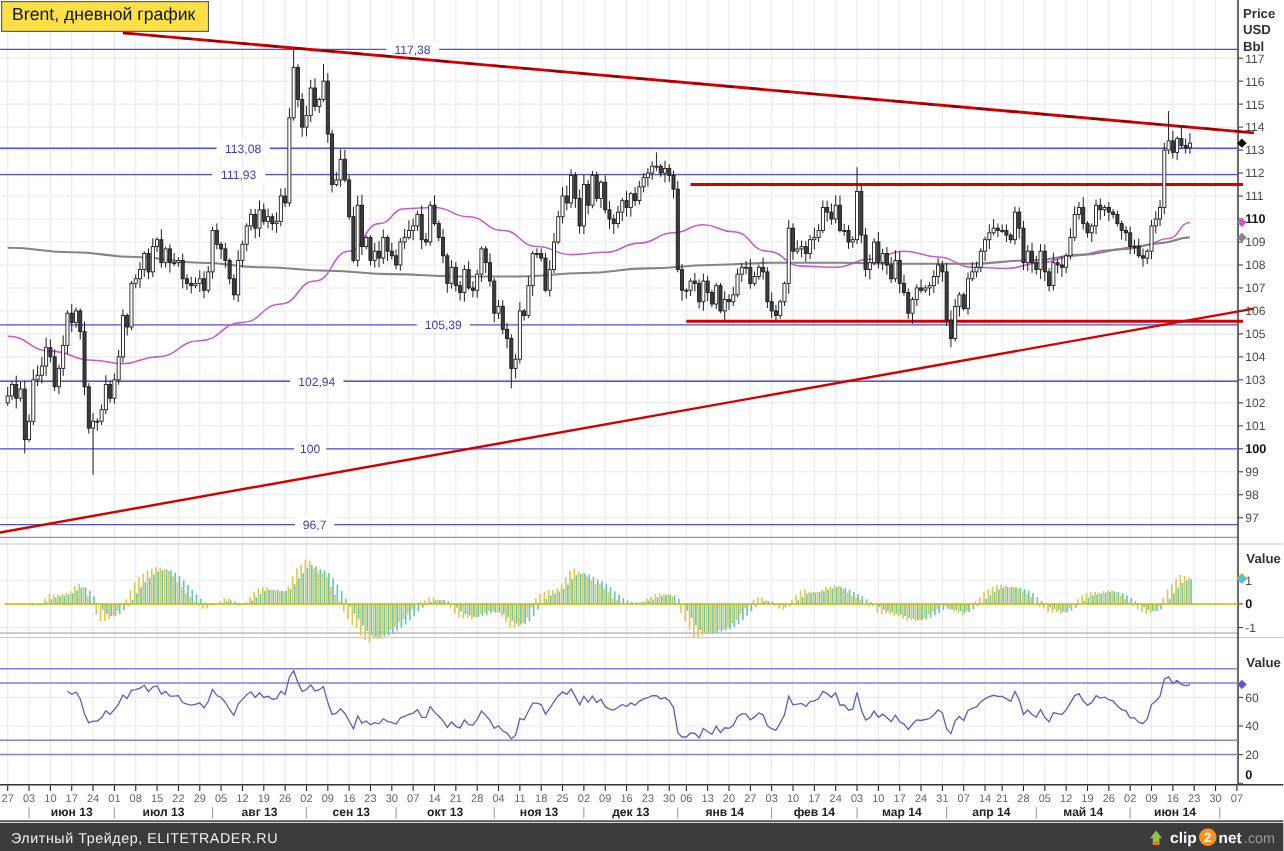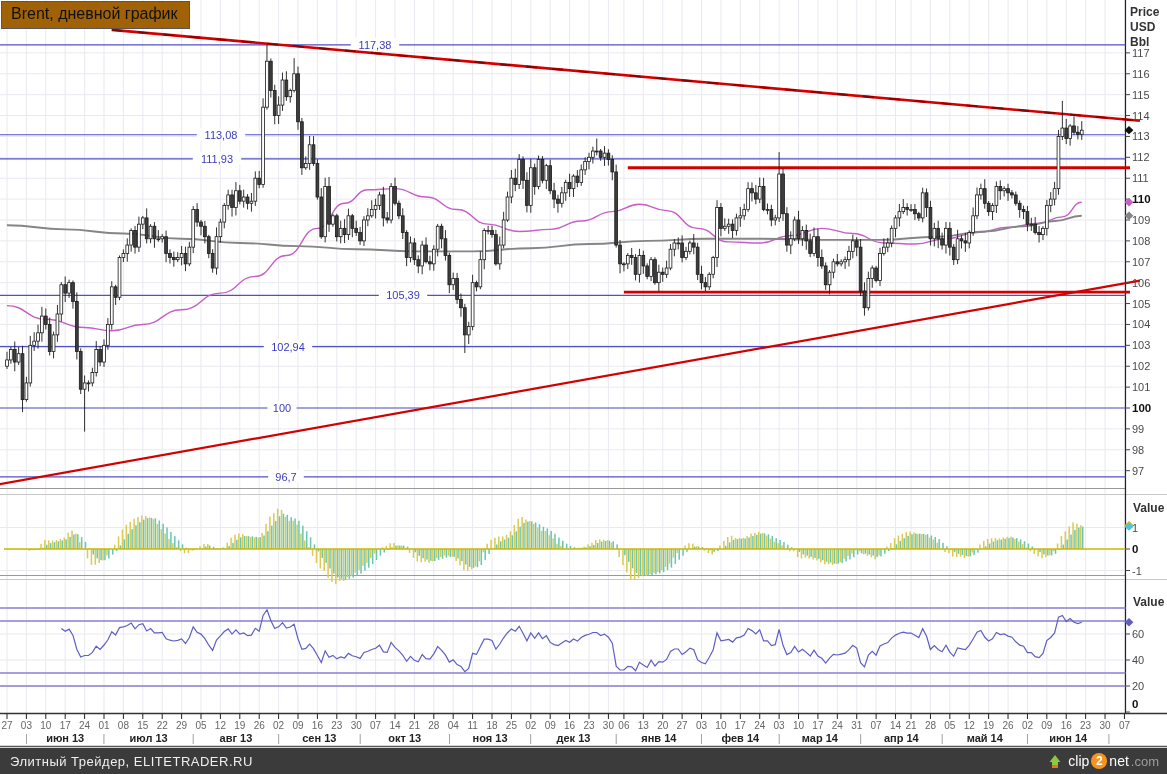--- a/index.html
+++ b/index.html
@@ -7,28 +7,28 @@
        font-family:"Liberation Sans",sans-serif;}
   #chart{position:absolute;left:0;top:0;}
   #chart text{font-family:"Liberation Sans",sans-serif;}
   .tick{font-size:11px;fill:#4a4a4a;}
   .tickB{font-size:11.5px;fill:#111;font-weight:bold;}
   .hdr{font-size:12px;fill:#333;font-weight:bold;}
   .slabel{font-size:11px;fill:#3b3bc0;}
   .day{font-size:10px;fill:#666;}
   .msep{font-size:11px;fill:#999;}
   .month{font-size:11px;fill:#222;font-weight:bold;}
-  #titleBox{position:absolute;left:1px;top:1px;background:#a16207;border:1.5px solid #555;
+  #titleBox{position:absolute;left:1px;top:1px;background:#fde047;border:1.5px solid #555;
             padding:3px 11px 5px 9px;font-size:16px;color:#111;}
   #footer{position:absolute;left:0;bottom:0;width:1167px;height:26px;background:#3b3b3b;
           display:flex;align-items:center;justify-content:space-between;box-sizing:border-box;
           padding:0 8px 0 10px;}
   #footer .credit{color:#efefef;font-size:13px;letter-spacing:0.5px;}
   #clipLogo{display:flex;align-items:center;gap:2px;text-decoration:none;cursor:pointer;}
-  #clipLogo .w{color:#fff;font-weight:normal;font-size:14px;}
+  #clipLogo .w{color:#fff;font-weight:bold;font-size:14px;}
   #clipLogo .two{display:inline-block;width:16px;height:16px;border-radius:50%;background:#f7941e;
                  color:#fff;font-weight:bold;font-size:12px;line-height:16px;text-align:center;}
   #clipLogo .com{color:#9c9c9c;font-weight:normal;font-size:13px;}
 </style>
 </head>
 <body>
 
 <div id="app">
   <svg id="chart" width="1167" height="748">
       <g>

